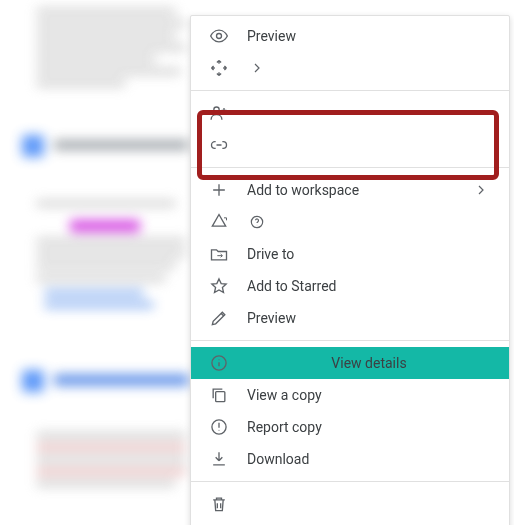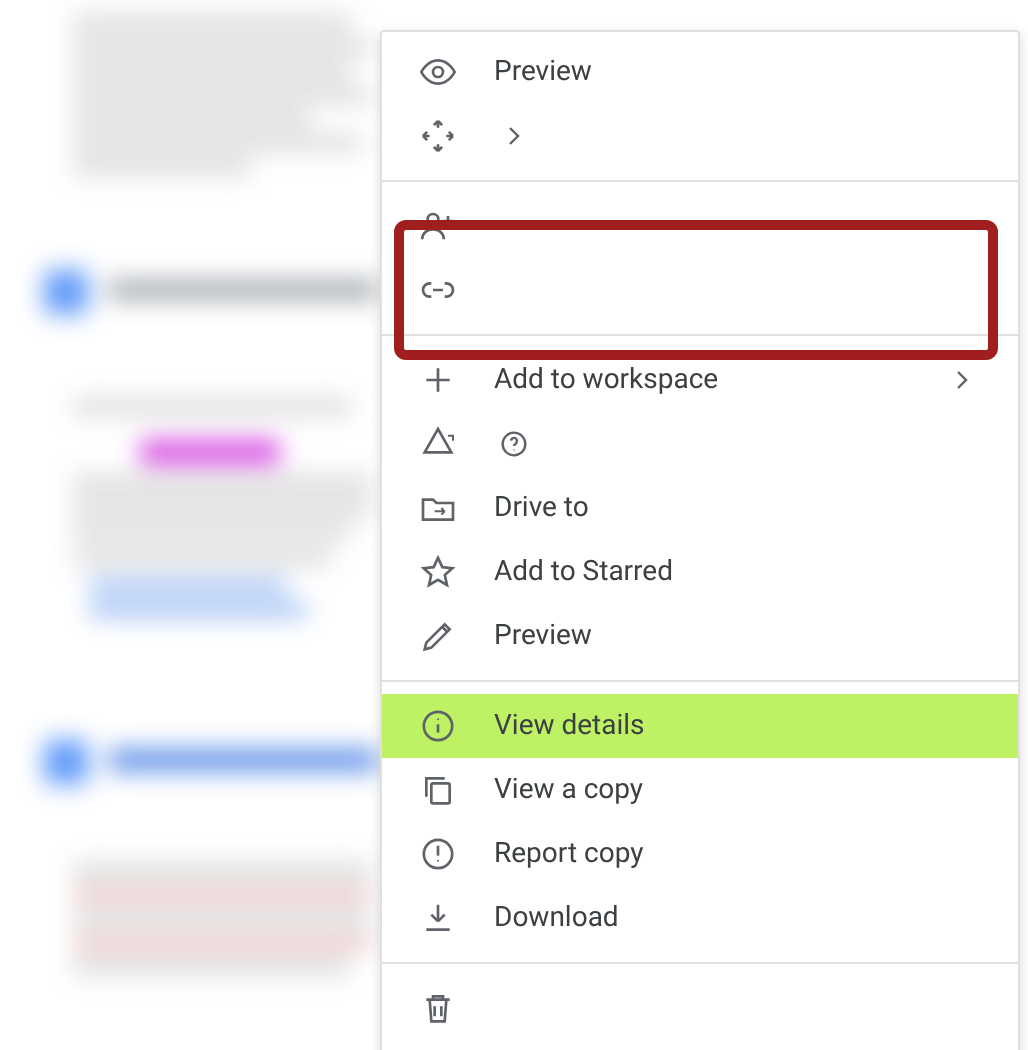--- a/index.html
+++ b/index.html
@@ -19,21 +19,21 @@
       position:absolute; top:0; left:190px; width:320px; height:525px;
       background:#fff; border:1px solid #e0e0e0; border-radius:2px;
       box-shadow:0 2px 6px rgba(0,0,0,.15);
       padding-top:4px;
       margin-top:15px;
     }
     .menu-item {
       display:flex; align-items:center; height:32px;
       padding:0 18px; cursor:pointer; position:relative;
     }
-    .menu-item.hover { background:#bef264; }
+    .menu-item.hover { background:#14b8a6;text-align:center; }
     .menu-item .ic { width:20px; height:20px; flex:0 0 20px; margin-right:18px;
                      display:flex; align-items:center; justify-content:center; }
     .menu-item .ic svg { width:20px; height:20px; stroke:#5f6368; fill:none; stroke-width:1.6; }
     .menu-item .lbl { flex:1 1 auto; color:#3c4043; }
     .menu-item .trail { width:20px; display:flex; align-items:center; justify-content:center; }
     .menu-item .trail svg { width:16px; height:16px; stroke:#5f6368; fill:none; stroke-width:1.8; }
     .sep { height:1px; background:#e0e0e0; margin:6px 0; }
     .annot-box {
       position:absolute; border:5px solid #a11e1e; border-radius:6px;
       pointer-events:none;

